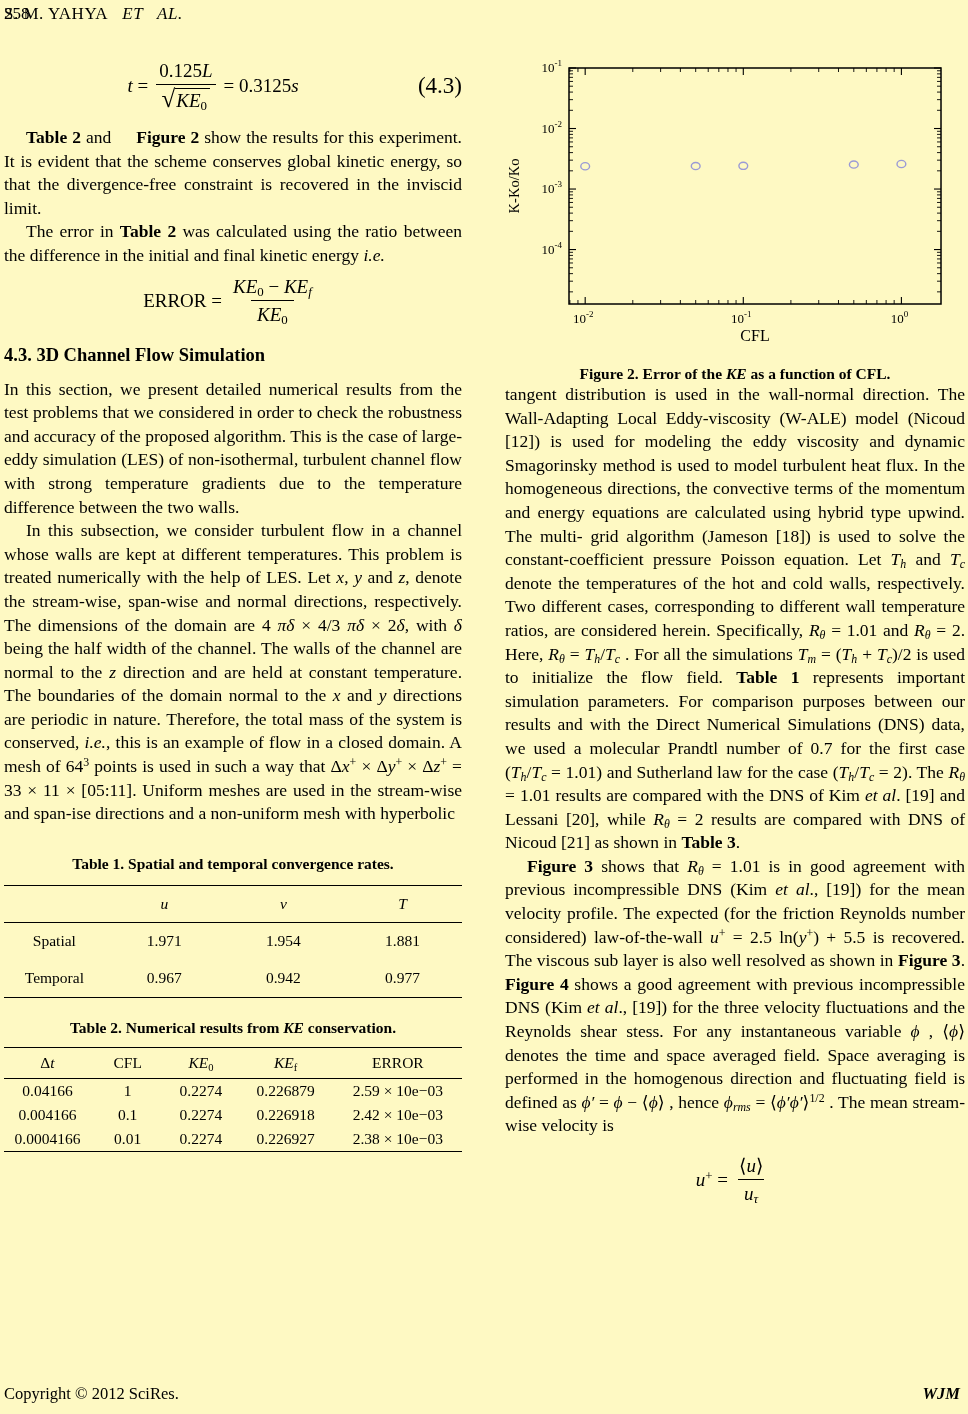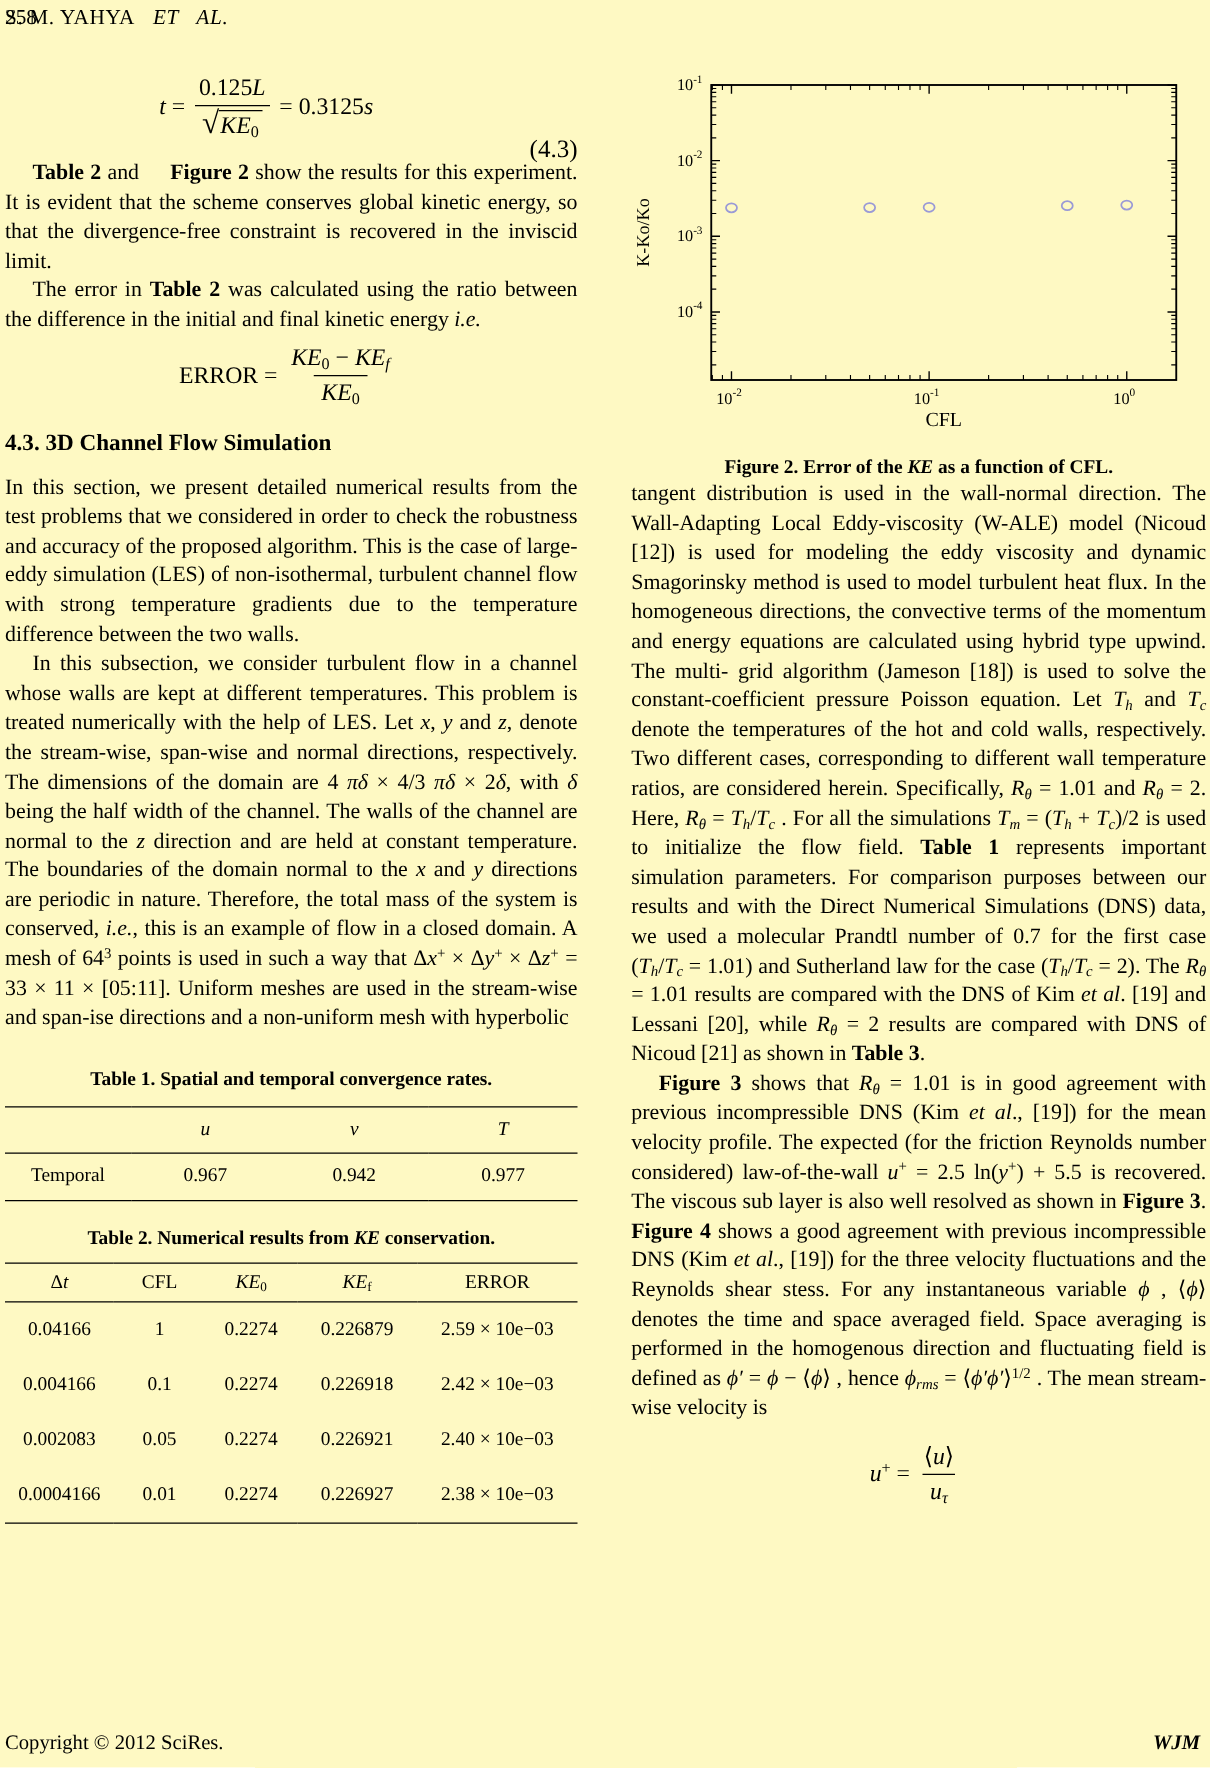--- a/index.html
+++ b/index.html
@@ -26,33 +26,33 @@
   .eq{font-size:19px;display:inline-flex;align-items:center;}
   .eq43row{margin:16px 0 14px 0;padding-right:40px;}
   .errrow{margin:8px 0 12px 0;}
   .uplusrow{margin:16px 0 0 0;}
   .frac{display:inline-flex;flex-direction:column;align-items:center;vertical-align:middle;margin:0 5px;}
   .fr-num{padding:0 6px 2px 6px;text-align:center;}
   .fr-den{border-top:1.4px solid #000;padding:3px 6px 0 6px;text-align:center;}
   .sqden{display:flex;align-items:flex-start;}
   .sqrt-sign{font-size:25px;line-height:0.85;font-style:normal;}
   .sqrt-arg{border-top:1.3px solid #000;padding:1px 3px 0 1px;}
-  .eqtag{position:absolute;right:0;top:50%;transform:translateY(-50%);font-size:20px;margin-top:34px;}
+  .eqtag{position:absolute;right:0;top:50%;transform:translateY(-50%);font-size:23px;}
   
   .tbl-title{font-size:15.5px;font-weight:bold;text-align:center;line-height:19px;}
   .t1-title{margin:28px 0 12px 0;}
   .t2-title{margin:20px 0 10px 0;}
   table.tbl{width:100%;border-collapse:collapse;font-size:15.5px;
             border-top:1.6px solid #000;border-bottom:1.6px solid #000;}
   table.tbl td{text-align:center;vertical-align:middle;}
   table.tbl tr.hdr td{border-bottom:1.2px solid #000;}
   table.t1 tr.hdr td{padding:9px 2px;}
   table.t1 td{padding:9.5px 2px;}
   table.t2 tr.hdr td{padding:6px 2px;}
-  table.t2 td{padding:13px 2px;}
+  table.t2 td{padding:3px 2px;}
   table.t1 td:nth-child(1){width:22%;}
   table.t1 td:nth-child(n+2){width:26%;}
   table.t2 td:nth-child(1){width:19%;}
   table.t2 td:nth-child(2){width:16%;}
   table.t2 td:nth-child(3){width:16%;}
   table.t2 td:nth-child(4){width:21%;}
   table.t2 td:nth-child(5){width:28%;}
   
   .figure{width:460px;}
   .figure svg{display:block;}
@@ -107,20 +107,26 @@
     <div class="tbl-title t1-title"><span style="font-weight: bold;">Table 1. Spatial and temporal convergence rates.</span></div>
     <table class="tbl t1">
       <tbody>
           <tr class="hdr">
         <td></td>
         <td><span style="font-style: italic;">u</span></td>
         <td><span style="font-style: italic;">v</span></td>
         <td><span style="font-style: italic;">T</span></td>
       </tr>
       <tr>
+        <td>Spatial</td>
+        <td>1.971</td>
+        <td>1.954</td>
+        <td>1.881</td>
+      </tr>
+      <tr>
         <td>Temporal</td>
         <td>0.967</td>
         <td>0.942</td>
         <td>0.977</td>
       </tr>
     </tbody>
       </table>
 
     <div class="tbl-title t2-title"><span style="font-weight: bold;">Table 2. Numerical results from </span><span style="font-weight: bold; font-style: italic;">KE</span><span style="font-weight: bold;"> conservation.</span></div>
     <table class="tbl t2">
@@ -138,27 +144,20 @@
         <td>0.2274</td>
         <td>0.226879</td>
         <td>2.59 × 10e−03</td>
       </tr>
       <tr>
         <td>0.004166</td>
         <td>0.1</td>
         <td>0.2274</td>
         <td>0.226918</td>
         <td>2.42 × 10e−03</td>
-      </tr>
-      <tr>
-        <td>0.002083</td>
-        <td>0.05</td>
-        <td>0.2274</td>
-        <td>0.226921</td>
-        <td>2.40 × 10e−03</td>
       </tr>
       <tr>
         <td>0.0004166</td>
         <td>0.01</td>
         <td>0.2274</td>
         <td>0.226927</td>
         <td>2.38 × 10e−03</td>
       </tr>
     </tbody>
       </table>

